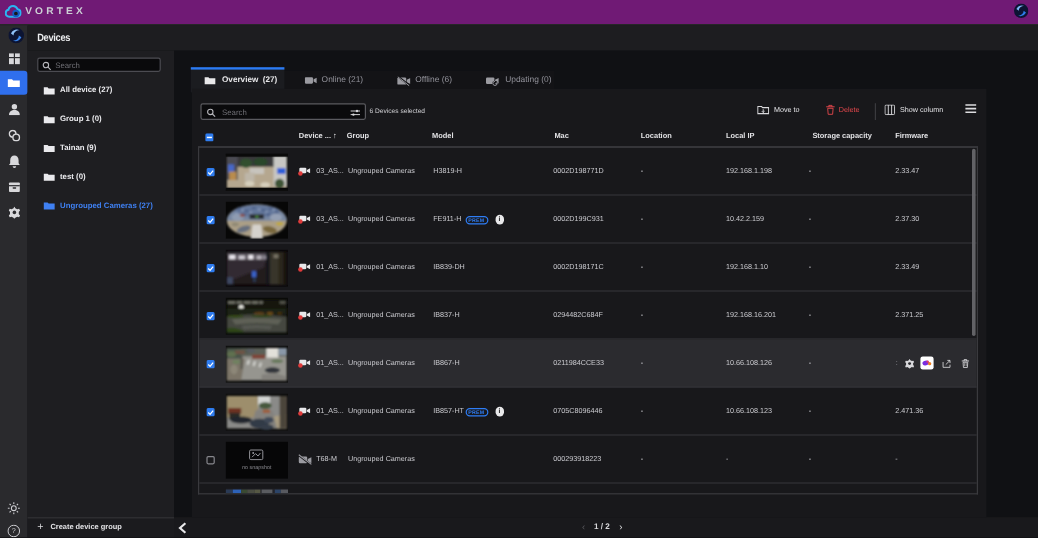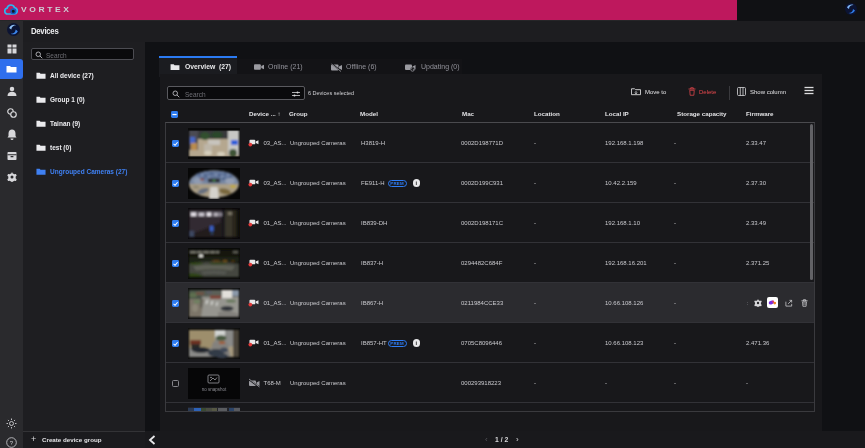--- a/index.html
+++ b/index.html
@@ -4,21 +4,21 @@
 <style>
   * { margin:0; padding:0; box-sizing:border-box; }
   html,body { width:865px; height:448px; overflow:hidden; background:#101114; font-family:"Liberation Sans", sans-serif; }
   .abs { position:absolute; }
   body { position:relative; }
   svg { display:block; }
 </style>
 </head>
 <body>
 
-<div class="abs" style="left:0;top:0;width:737px;height:21px;background:#be185d;border-bottom:1px solid #262628;">
+<div class="abs" style="left:0;top:0;width:865px;height:21px;background:#701a75;border-bottom:1px solid #262628;">
 
   <svg class="abs" style="left:4px;top:4px;" width="14" height="11" viewBox="0 0 28 22">
     <path d="M7.5 20 C3.5 20 1.5 17 1.5 14 C1.5 11.3 3.3 9 6 8.4 C7 4.4 10 2 13.8 2 C17.2 2 20 4.2 21.2 7.3 C24.3 7.9 26.5 10.3 26.5 13.3 C26.5 17 23.8 20 20 20 Z" fill="none" stroke="#2ab5f2" stroke-width="3.4"></path>
     <circle cx="18.5" cy="14.5" r="4.6" fill="#15181d" stroke="#1559c4" stroke-width="3"></circle>
   </svg>
   <span class="abs" style="left:21px;top:3.5px;font-size:8.5px;font-weight:bold;letter-spacing:2.6px;color:#ccd0d5;transform:scaleY(0.95);">VORTEX</span>
 
   <svg class="abs" style="left:845px;top:3px;" width="12" height="12" viewBox="0 0 24 24">
     <circle cx="12" cy="12" r="12" fill="#0c1433"></circle>
     <path d="M4 9 C7 3 13 2 17 4 C12 4 8 7 8 12 Z" fill="#7db5f5"></path>

